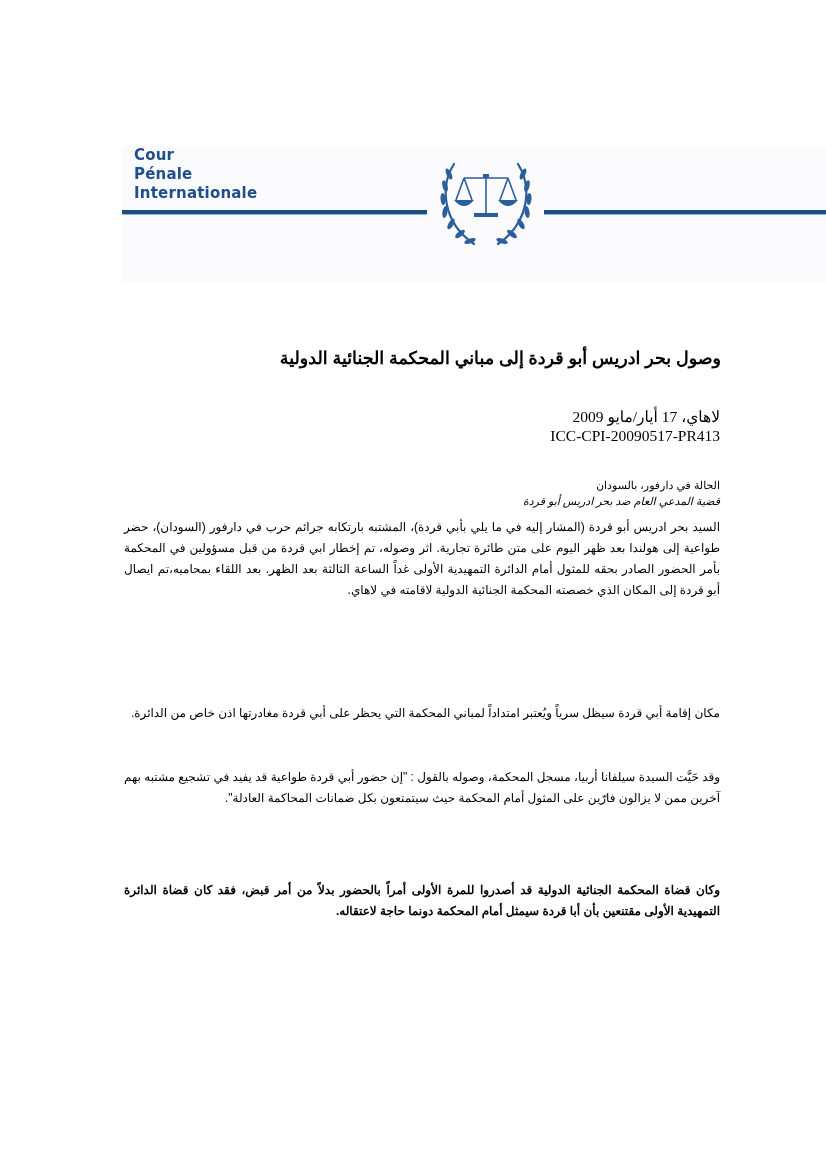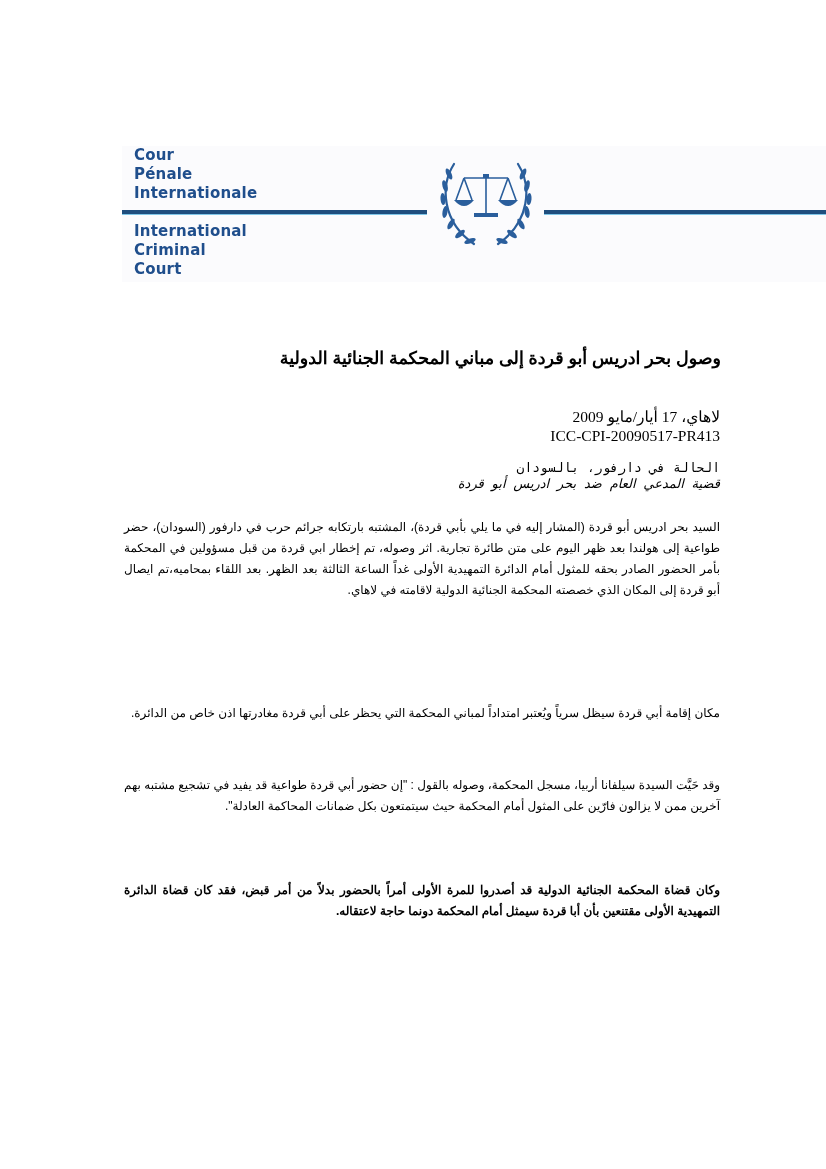--- a/index.html
+++ b/index.html
@@ -28,49 +28,44 @@
   .title {
     position: absolute; right: 105px; top: 348px; direction: rtl; text-align: left;
     font-weight: bold; font-size: 17.5px; white-space: nowrap;
   }
   .meta {
     position: absolute; right: 106px; direction: rtl; text-align: right;
     font-family: "Liberation Serif", serif; font-size: 15.5px; line-height: 19px; white-space: nowrap;
   }
   .meta-date { top: 407px; margin-left: 40px; }
   .meta-ref { top: 426px; direction: ltr; margin-left: 16px; }
-  .meta-small { font-family: Liberation Mono, monospace; font-size: 13px; line-height: 16px; }
+  .meta-small { font-family: Liberation Sans, sans-serif; font-size: 11px; line-height: 16px; margin-top: 16px; }
   .meta-situation { top: 461px; }
   .meta-case { top: 477px; font-style: italic; }
 
   .para {
     position: absolute; left: 124px; width: 596px; direction: rtl; text-align: justify;
     text-align-last: right; font-size: 12px; line-height: 21px;
   }
   .p1 { top: 517px; }
   .p2 { top: 703px; }
-  .p3 { top: 767px; margin-top: 8px; }
+  .p3 { top: 767px; }
   .p4 { top: 880px; font-weight: bold; }
 </style>
 </head>
 <body>
 
 <div class="letterhead">
   <div class="lh-text lh-fr">
     <div>Cour</div>
     <div>Pénale</div>
     <div>Internationale</div>
   </div>
   <div class="lh-line lh-line-left"></div>
   <div class="lh-line lh-line-right"></div>
-  <div class="lh-text lh-en">
-    <div>International</div>
-    <div>Criminal</div>
-    <div>Court</div>
-  </div>
   <svg class="emblem" viewBox="0 0 104 96">
     <g fill="none" stroke="#2a5e9c" stroke-width="2.2" stroke-linecap="round">
       <path d="M20 8 C6 30 8 66 40 88"></path>
       <path d="M84 8 C98 30 96 66 64 88"></path>
     </g>
     <g fill="#2a5e9c">
       <ellipse cx="15" cy="18" rx="2.5" ry="6" transform="rotate(-25 15 18)"></ellipse>
       <ellipse cx="11" cy="30" rx="2.5" ry="6" transform="rotate(-15 11 30)"></ellipse>
       <ellipse cx="9" cy="43" rx="2.5" ry="6" transform="rotate(-5 9 43)"></ellipse>
       <ellipse cx="11" cy="56" rx="2.5" ry="6" transform="rotate(10 11 56)"></ellipse>

